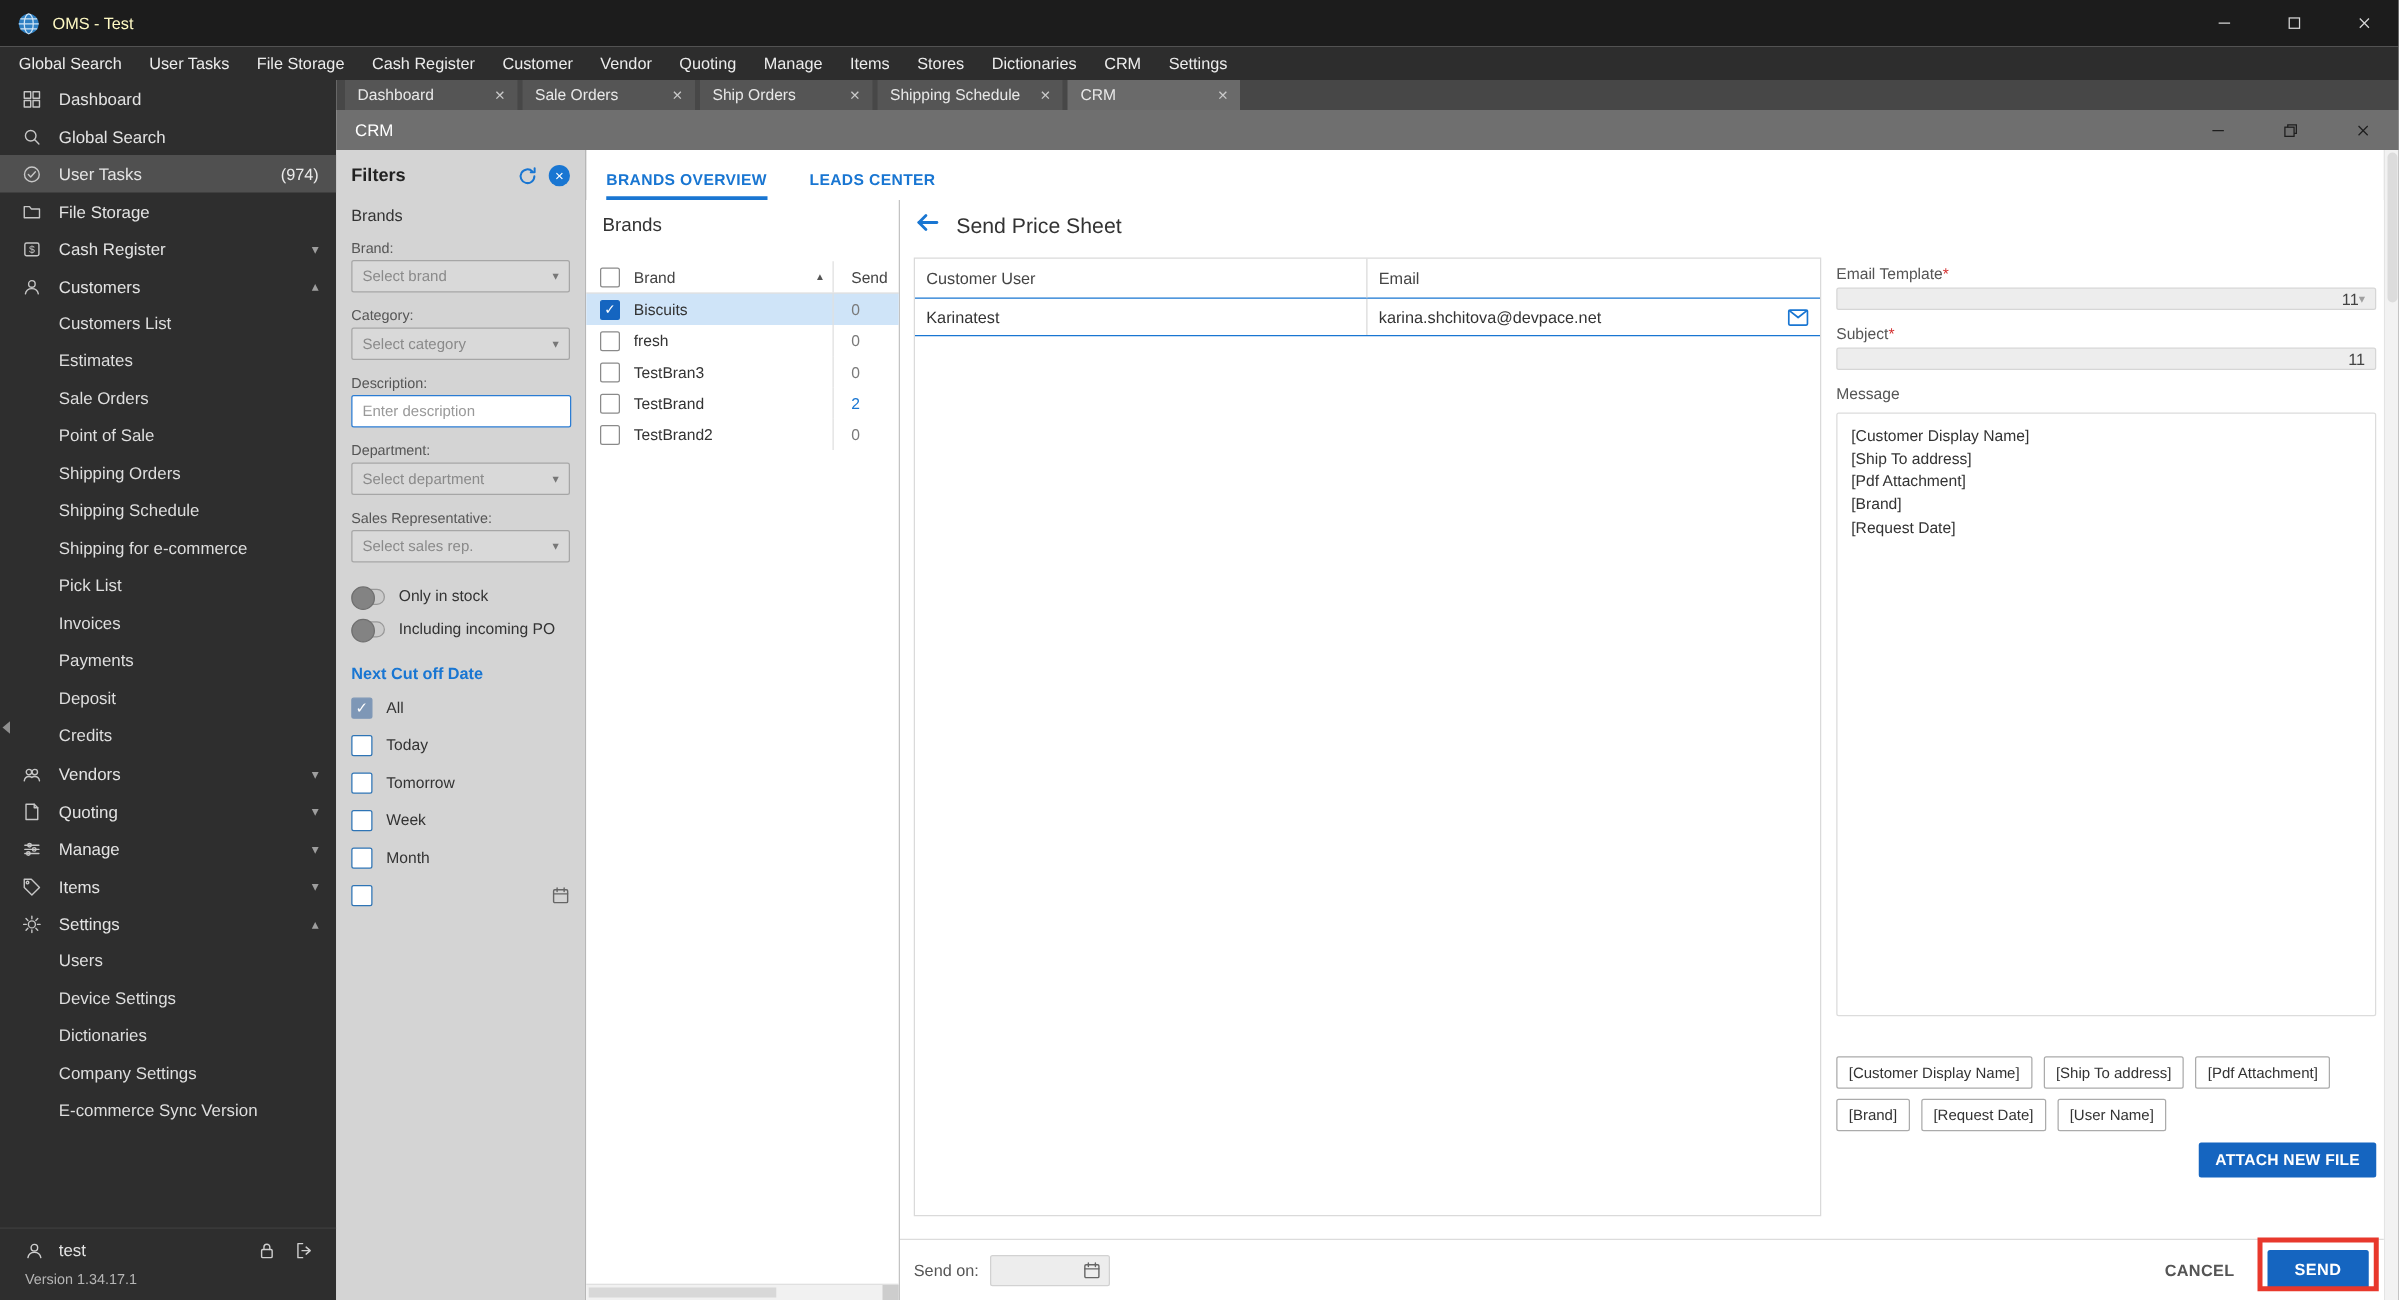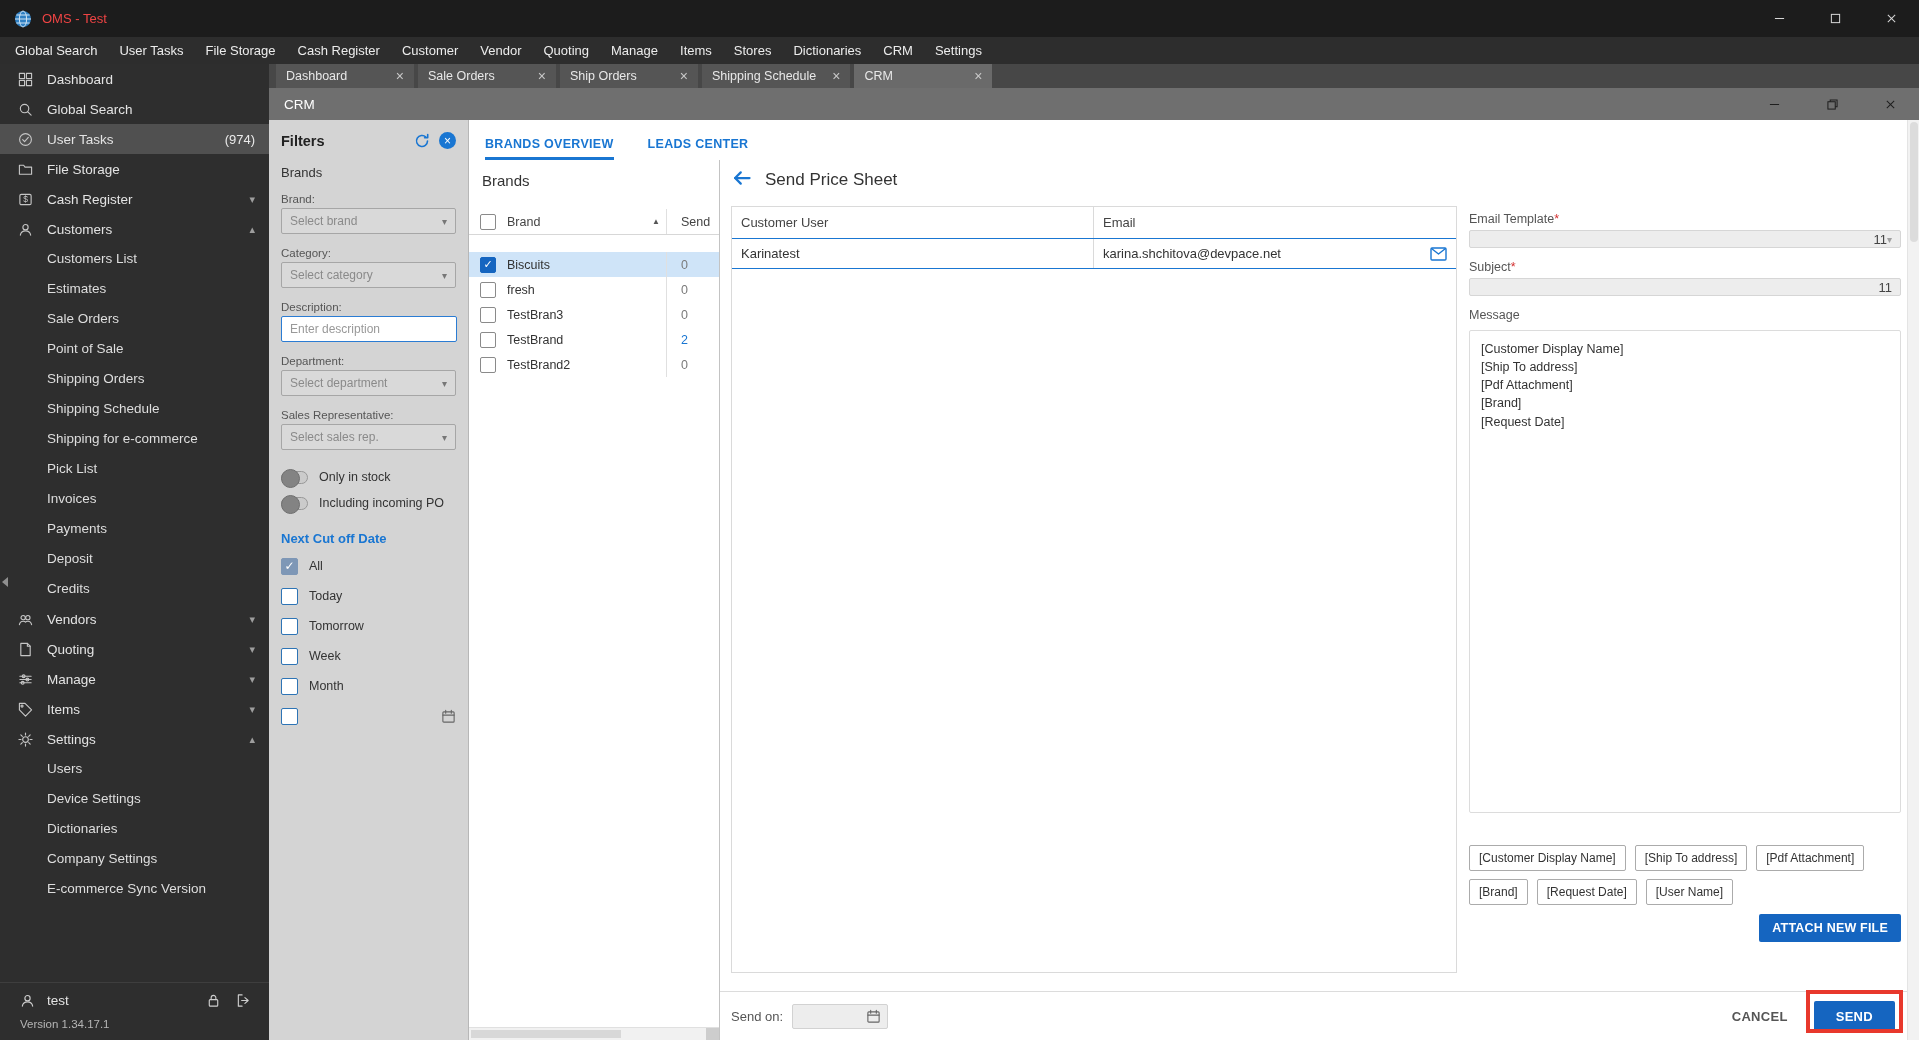--- a/index.html
+++ b/index.html
@@ -1,20 +1,20 @@
 <!DOCTYPE html>
 <html><head>
 <meta charset="utf-8">
 <style>
   * { margin:0; padding:0; box-sizing:border-box; }
   html,body { width:1919px; height:1040px; font-family:"Liberation Sans","DejaVu Sans",sans-serif; background:#1c1c1c; }
   .app { position:relative; width:1919px; height:1040px; overflow:hidden; background:#fff; }
 
   
-  .titlebar { position:absolute; left:0; top:0; right:0; height:37px; background:#1c1c1c; display:flex; align-items:center; color:#ef4444;justify-content:center; }
+  .titlebar { position:absolute; left:0; top:0; right:0; height:37px; background:#1c1c1c; display:flex; align-items:center; color:#fef9c3;justify-content:center; }
   .app-icon { margin:0 10px 0 14px; display:flex; }
   .app-title { font-size:13px; }
   .win-controls { margin-left:auto; display:flex; height:100%; }
   .win-btn { width:56px; display:flex; align-items:center; justify-content:center; color:#d6d6d6; }
   .win-btn svg, .crm-btn svg { width:11px; height:11px; stroke:currentColor; fill:none; stroke-width:1.1; }
 
   
   .menubar { position:absolute; left:0; top:37px; right:0; height:27px; background:#2d2d2d; display:flex; align-items:center; padding-left:4px; }
   .menu-item { color:#ececec; font-size:13px; padding:0 11px; line-height:27px; white-space:nowrap; }
 
@@ -94,21 +94,21 @@
   .bp-header { height:26px; display:flex; align-items:center; border-bottom:1px solid #d7d7d7; font-size:12.5px; color:#444; }
   .bp-cb-col { width:38px; display:flex; justify-content:center; flex-shrink:0; }
   .gridcb { width:16px; height:16px; border:1px solid #8a8a8a; border-radius:2px; background:#fff; }
   .gridcb.checked { background:#1565c0; border-color:#1565c0; color:#fff; display:flex; align-items:center; justify-content:center; font-size:11px; }
   .gridcb.checked::before { content:"✓"; }
   .bp-brand-col { flex:1; display:flex; align-items:center; align-self:stretch; }
   .sort-asc { margin-left:auto; margin-right:6px; font-size:8px; color:#555; }
   .sort-asc::before { content:"▲"; }
   .bp-send-col { width:53px; border-left:1px solid #e0e0e0; align-self:stretch; display:flex; align-items:center; padding-left:14px; flex-shrink:0; }
   .bp-row { height:25px; display:flex; align-items:center; font-size:12.5px; color:#333; }
-  .bp-row.selected { background:#cfe4f8;margin-top:17px; }
+  .bp-row.selected { background:#cfe4f8; }
   .send-val { color:#7a7a7a; }
   .send-val.link { color:#1976d2; }
   .bp-hscroll { position:absolute; left:0; right:0; bottom:0; height:13px; background:#f1f1f1; border-top:1px solid #e0e0e0; }
   .bp-hscroll-thumb { position:absolute; left:2px; top:2px; height:8px; width:150px; background:#d8d8d8; }
   .bp-hscroll-btn { position:absolute; right:0; top:0; bottom:0; width:13px; background:#cdcdcd; }
 
   
   .crm-main { flex:1; position:relative; background:#fff; min-width:0; }
   .psheet-header { position:absolute; left:12px; top:8px; display:flex; align-items:center; gap:13px; }
   .back-ico svg { width:20px; height:20px; stroke:#1976d2; fill:none; stroke-width:1.8; stroke-linecap:round; stroke-linejoin:round; }

